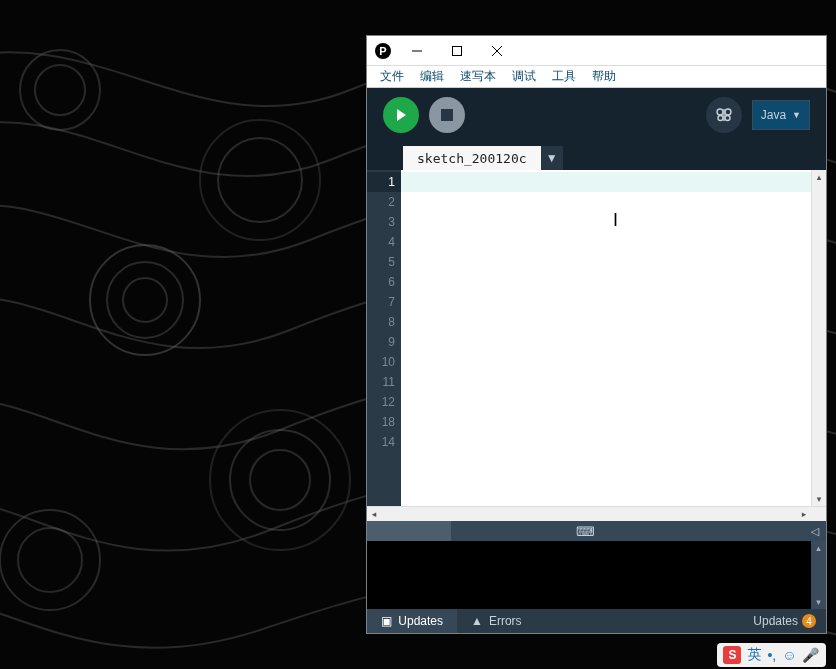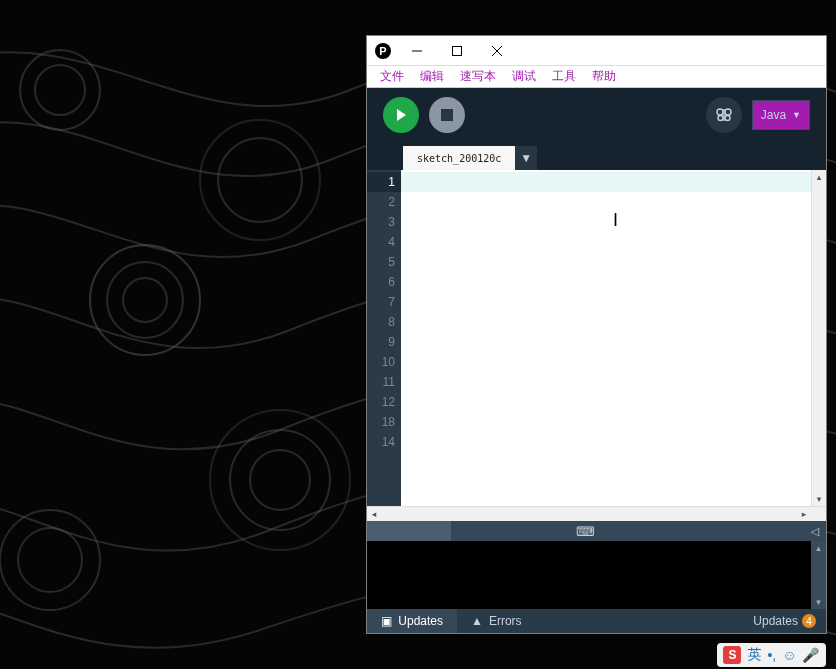--- a/index.html
+++ b/index.html
@@ -6,32 +6,32 @@
 body{width:836px;height:669px;background:#000;overflow:hidden;position:relative}
 .desktop{position:absolute;inset:0;background:#050505;overflow:hidden}
 .desktop svg{width:100%;height:100%;opacity:.55}
 .turb-line{fill:none;stroke:#aaa;stroke-width:2;stroke-linecap:round}
 .window{position:absolute;left:367px;top:36px;width:459px;height:597px;background:#fff;display:flex;flex-direction:column;box-shadow:0 0 0 1px #808080}
 .titlebar{height:30px;background:#fff;display:flex;align-items:center;padding:0 2px 0 8px;border-bottom:1px solid #ddd}
 .titlebar .app-icon{width:16px;height:16px;border-radius:50%;background:#000;color:#fff;display:flex;align-items:center;justify-content:center;font-weight:bold;font-size:11px;margin-right:6px}
 .titlebar .title{flex:1;color:#111}
 .win-btn{width:40px;height:29px;display:flex;align-items:center;justify-content:center;cursor:pointer}
 .menubar{height:22px;background:#fff;display:flex;align-items:center;padding:0 6px;gap:2px;border-bottom:1px solid #ccc}
-.menu-item{padding:2px 7px;cursor:pointer;color:#a21caf}
+.menu-item{padding:2px 7px;cursor:pointer;color:#0c4a6e}
 .toolbar{background:#15232e;height:54px;display:flex;align-items:center;padding:0 16px;gap:10px}
 .tool-button{width:36px;height:36px;border-radius:50%;background:#273645;display:flex;align-items:center;justify-content:center;cursor:pointer}
 .tool-button.run{background:#1fa84a}
 .tool-button.run svg path{fill:#fff}
 .tool-button.stop{background:#8a97a3}
 .tool-button.stop .sq{width:12px;height:12px;background:#273645}
 .toolbar .spacer{flex:1}
 .debug-button{width:36px;height:36px;border-radius:50%;background:#273645;display:flex;align-items:center;justify-content:center;cursor:pointer;color:#c5d0db;font-size:16px}
-.mode-select{height:30px;border:1px solid #3a4b5c;background:#a21caf;color:#c5d0db;padding:0 8px;display:flex;align-items:center;gap:6px;cursor:pointer;font-family:Consolas,monospace;font-size:13px}
+.mode-select{height:30px;border:1px solid #3a4b5c;background:#0c4a6e;color:#c5d0db;padding:0 8px;display:flex;align-items:center;gap:6px;cursor:pointer;font-family:Consolas,monospace;font-size:13px}
 .tabs-row{background:#15232e;height:28px;display:flex;align-items:flex-end;padding-left:36px}
-.tab{background:#f7f7f7;height:24px;padding:0 14px;display:flex;align-items:center;font-family:Consolas,monospace;font-size:10px;cursor:pointer;margin-right:0;color:#222}
+.tab{background:#f7f7f7;height:24px;padding:0 14px;display:flex;align-items:center;font-family:Consolas,monospace;font-size:13px;cursor:pointer;margin-right:0;color:#222}
 .tab-add{width:22px;height:24px;background:#273645;display:flex;align-items:center;justify-content:center;color:#c5d0db;cursor:pointer;font-size:10px}
 .editor-area{flex:1;display:flex;background:#fff;position:relative;overflow:hidden}
 .gutter{width:34px;background:#2b3a47;color:#778899;font-family:Consolas,monospace;font-size:11px;text-align:right;padding-top:2px}
 .gutter div{height:20px;line-height:20px;padding-right:6px}
 .gutter div.current{background:#1c2a36;color:#fff}
 .code{flex:1;background:#fff;position:relative;font-family:Consolas,monospace;font-size:13px}
 .code .hl{position:absolute;left:0;right:0;top:2px;height:20px;background:#e6f7f5}
 .code .caret{position:absolute;left:212px;top:40px;font-size:18px;color:#000;pointer-events:none}
 .vscroll{width:15px;background:#f0f0f0;border-left:1px solid #ddd;position:relative}
 .vscroll .arrow{height:14px;display:flex;align-items:center;justify-content:center;font-size:9px;color:#555;cursor:pointer}

